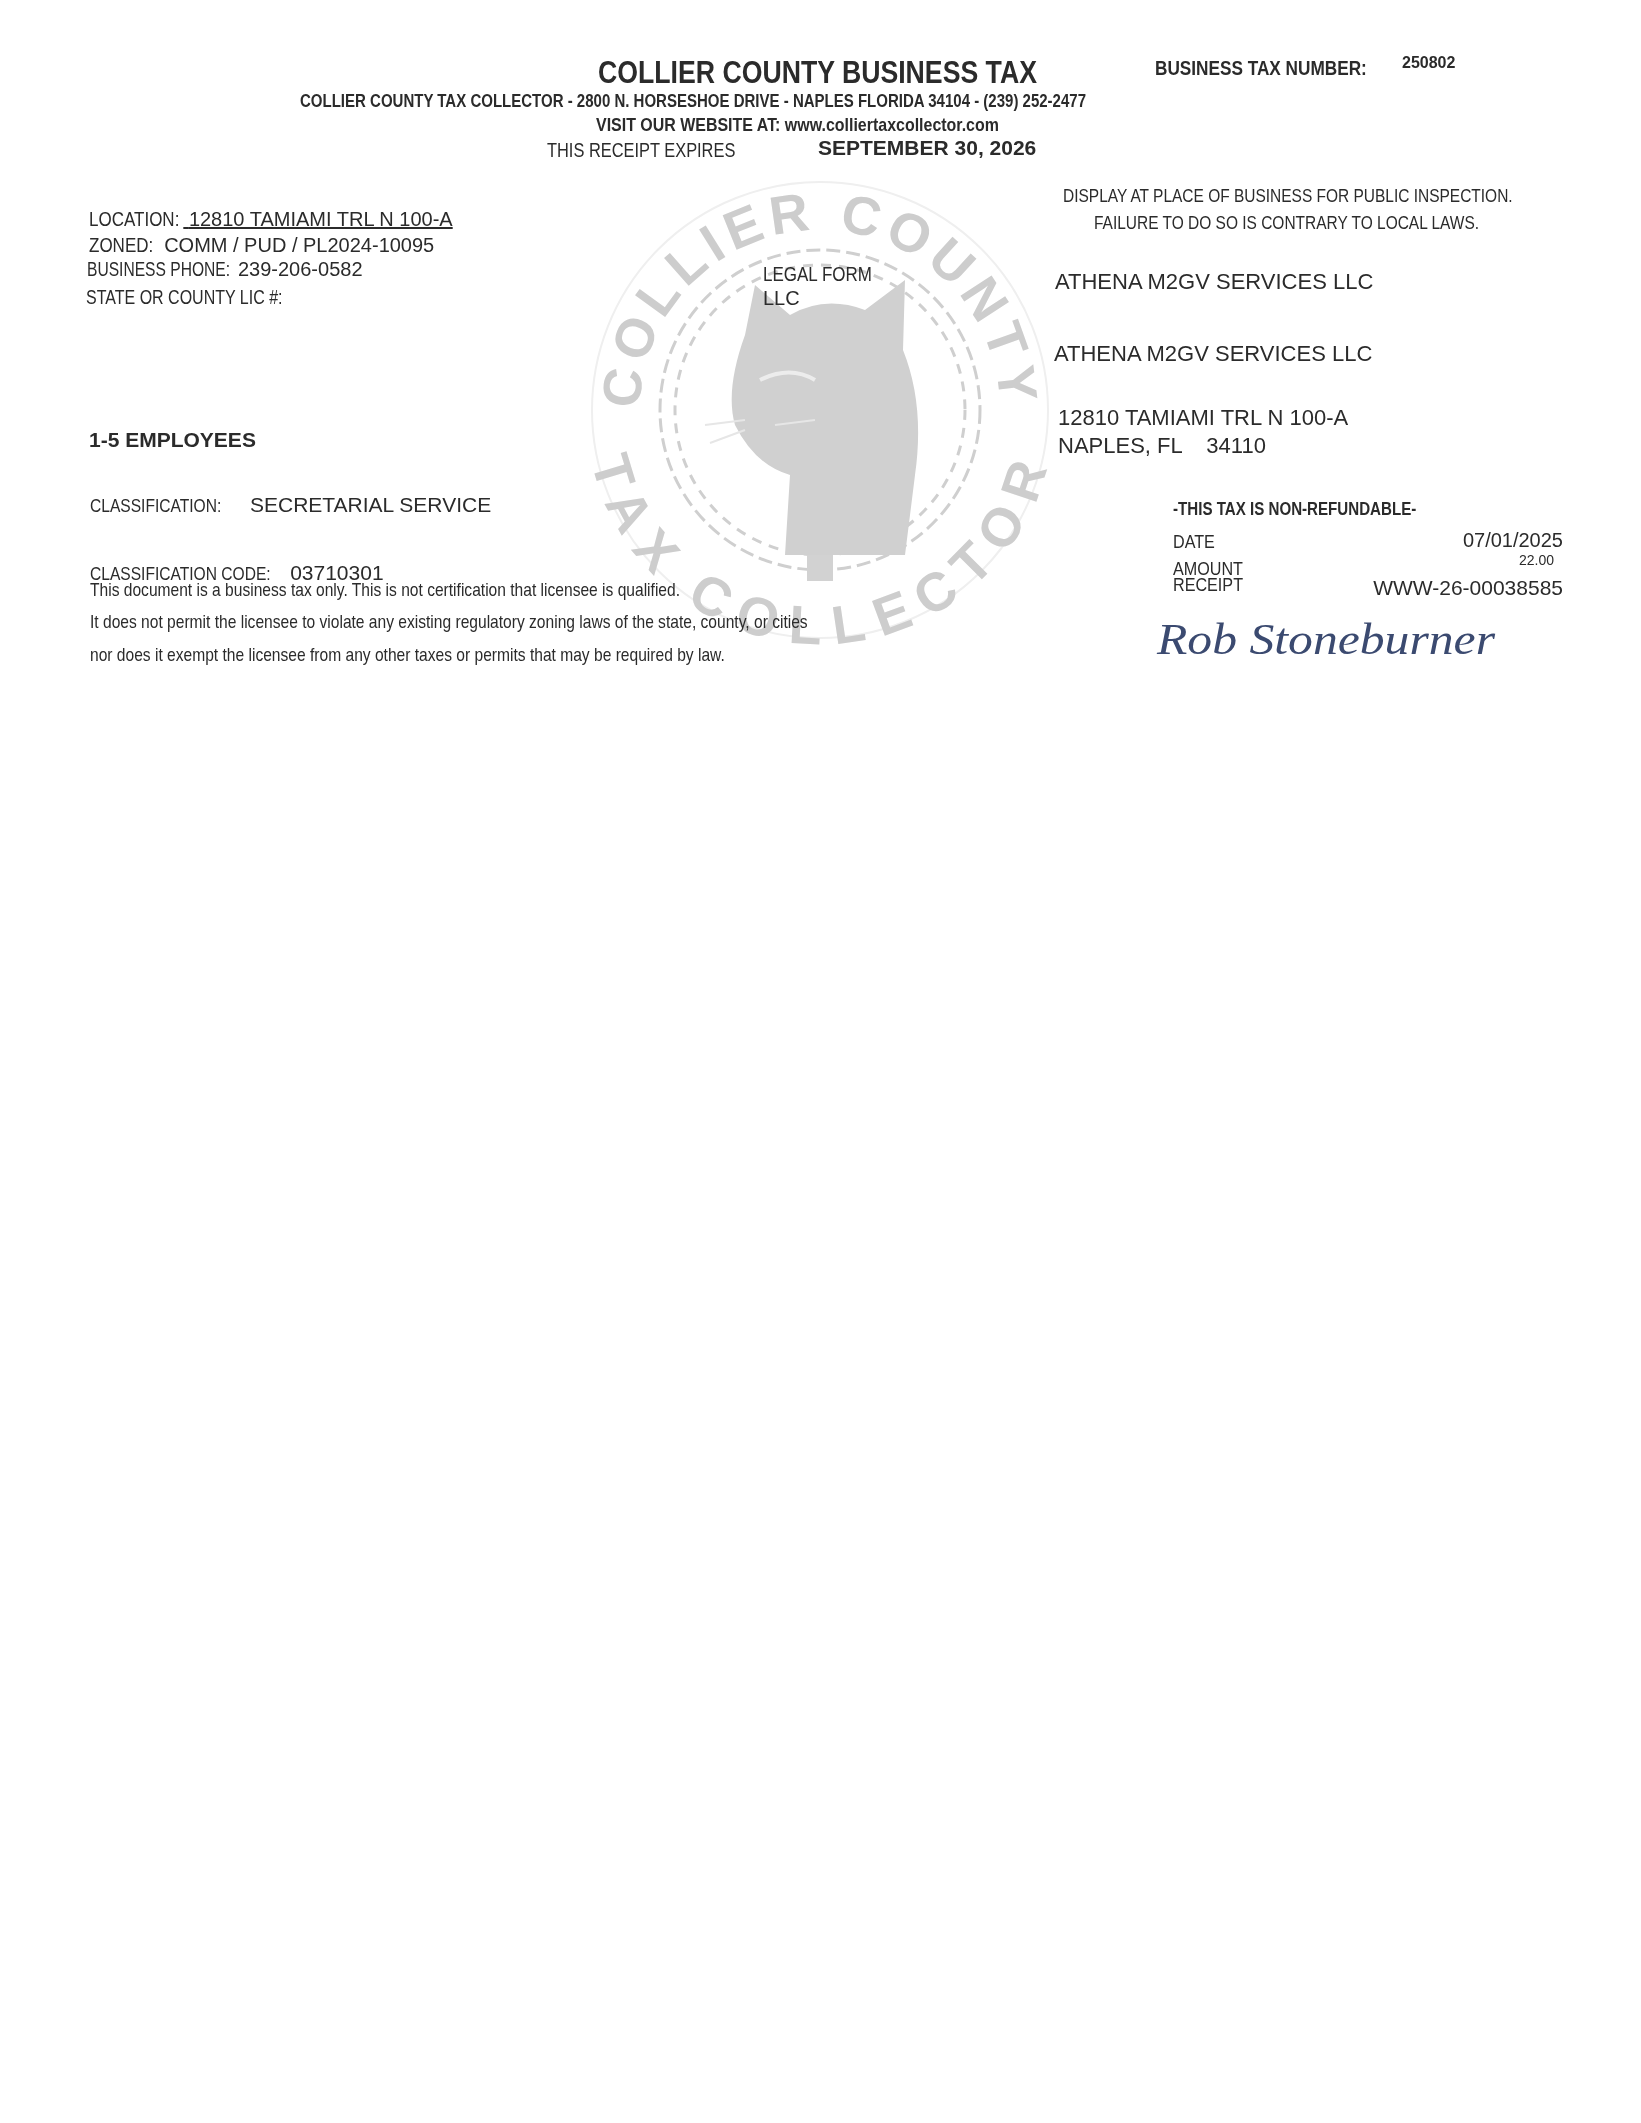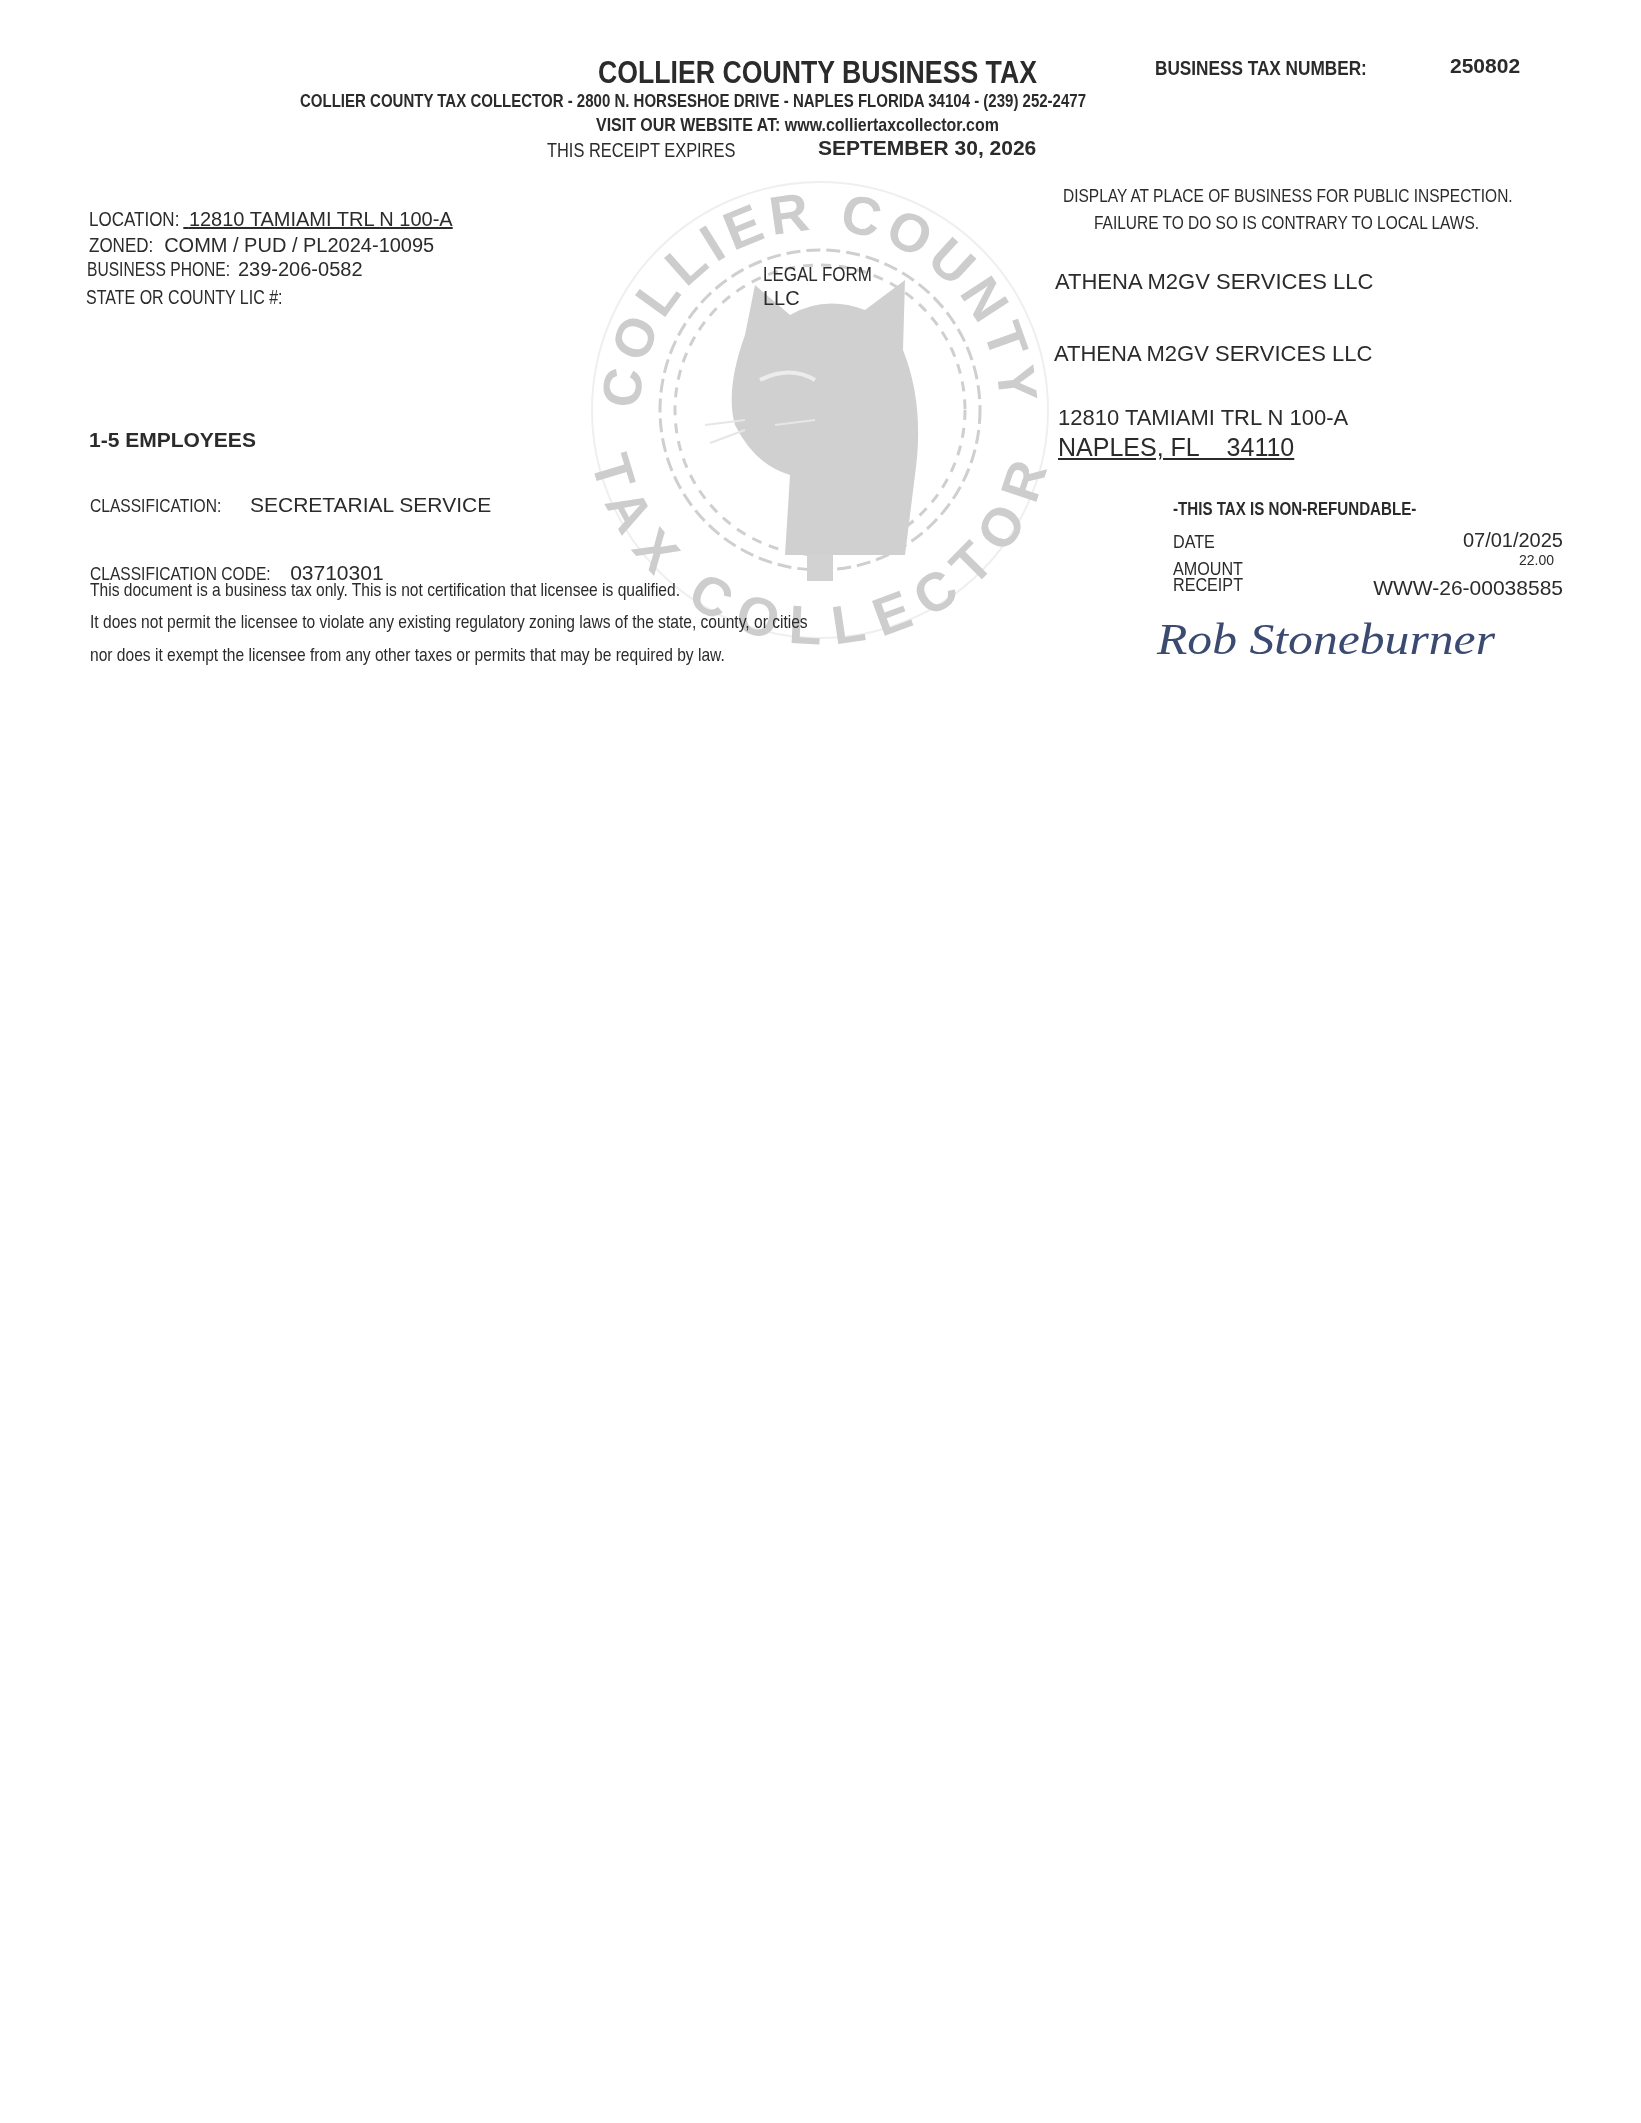--- a/index.html
+++ b/index.html
@@ -34,21 +34,21 @@
 
   <path d="M 160 160 L 170 110 L 205 140 Q 240 120 280 135 L 320 105 L 318 175
            Q 340 230 330 300 L 320 380 L 200 380 L 205 300 Q 170 290 150 250
            Q 140 215 160 160 Z" fill="#d0d0d0"></path>
   <path d="M 175 205 Q 205 190 230 205" stroke="#ececec" stroke-width="4" fill="none"></path>
   <path d="M 160 245 L 120 250 M 160 255 L 125 268 M 190 250 L 230 245" stroke="#e6e6e6" stroke-width="2"></path>
 </svg>
 
 <div class="abs b" style="left:598px; top:57px; font-size:31px; transform:scaleX(0.86); transform-origin:left top;">COLLIER COUNTY BUSINESS TAX</div>
 <div class="abs b" style="left:1155px; top:58px; font-size:20px; transform:scaleX(0.86); transform-origin:left top;">BUSINESS TAX NUMBER:</div>
-<div class="abs b" style="left:1450px; top:55px; font-size:21px;">250802</div>
+<div class="abs b" style="left:1402px; top:55px; font-size:16px;">250802</div>
 <div class="abs b" style="left:300px; top:91px; font-size:19px; transform:scaleX(0.79); transform-origin:left top;">COLLIER COUNTY TAX COLLECTOR - 2800 N. HORSESHOE DRIVE - NAPLES FLORIDA 34104 - (239) 252-2477</div>
 <div class="abs b" style="left:596px; top:115px; font-size:19px; transform:scaleX(0.84); transform-origin:left top;">VISIT OUR WEBSITE AT: www.colliertaxcollector.com</div>
 <div class="abs" style="left:547px; top:140px; font-size:20px; transform:scaleX(0.82); transform-origin:left top;">THIS RECEIPT EXPIRES</div>
 <div class="abs b" style="left:818px; top:137px; font-size:21px;">SEPTEMBER 30, 2026</div>
 
 <div class="abs" style="left:1063px; top:187px; font-size:18px; transform:scaleX(0.86); transform-origin:left top;">DISPLAY AT PLACE OF BUSINESS FOR PUBLIC INSPECTION.</div>
 <div class="abs" style="left:1094px; top:214px; font-size:18px; transform:scaleX(0.86); transform-origin:left top;">FAILURE TO DO SO IS CONTRARY TO LOCAL LAWS.</div>
 
 <div class="abs" style="left:89px; top:209px; font-size:20px;text-decoration:underline;">
   <span style="display:inline-block; transform:scaleX(0.85); transform-origin:left; margin-right:-12px;">LOCATION:</span>
@@ -78,21 +78,21 @@
   <span style="margin-left:10px;">03710301</span>
 </div>
 
 <div class="abs" style="left:90px; top:580px; font-size:19px; transform:scaleX(0.82); transform-origin:left top;">This document is a business tax only. This is not certification that licensee is qualified.</div>
 <div class="abs" style="left:90px; top:612px; font-size:19px; transform:scaleX(0.82); transform-origin:left top;">It does not permit the licensee to violate any existing regulatory zoning laws of the state, county, or cities</div>
 <div class="abs" style="left:90px; top:645px; font-size:19px; transform:scaleX(0.82); transform-origin:left top;">nor does it exempt the licensee from any other taxes or permits that may be required by law.</div>
 
 <div class="abs" style="left:1055px; top:271px; font-size:22px;">ATHENA M2GV SERVICES LLC</div>
 <div class="abs" style="left:1054px; top:343px; font-size:22px;">ATHENA M2GV SERVICES LLC</div>
 <div class="abs" style="left:1058px; top:407px; font-size:22px;">12810 TAMIAMI TRL N 100-A</div>
-<div class="abs" style="left:1058px; top:435px; font-size:25px; white-space:pre;text-decoration:underline;">NAPLES, FL    34110</div>
+<div class="abs" style="left:1058px; top:435px; font-size:22px; white-space:pre;">NAPLES, FL    34110</div>
 
 <div class="abs b" style="left:1173px; top:500px; font-size:18px; transform:scaleX(0.84); transform-origin:left top;">-THIS TAX IS NON-REFUNDABLE-</div>
 
 <div class="abs" style="left:1173px; top:532px; font-size:19px; transform:scaleX(0.85); transform-origin:left top;">DATE</div>
 <div class="abs" style="right:78px; top:530px; font-size:20px;">07/01/2025</div>
 
 <div class="abs" style="left:1173px; top:559px; font-size:19px; transform:scaleX(0.85); transform-origin:left top;">AMOUNT</div>
 <div class="abs" style="right:87px; top:553px; font-size:14px;">22.00</div>
 
 <div class="abs" style="left:1173px; top:575px; font-size:19px; transform:scaleX(0.85); transform-origin:left top;">RECEIPT</div>

